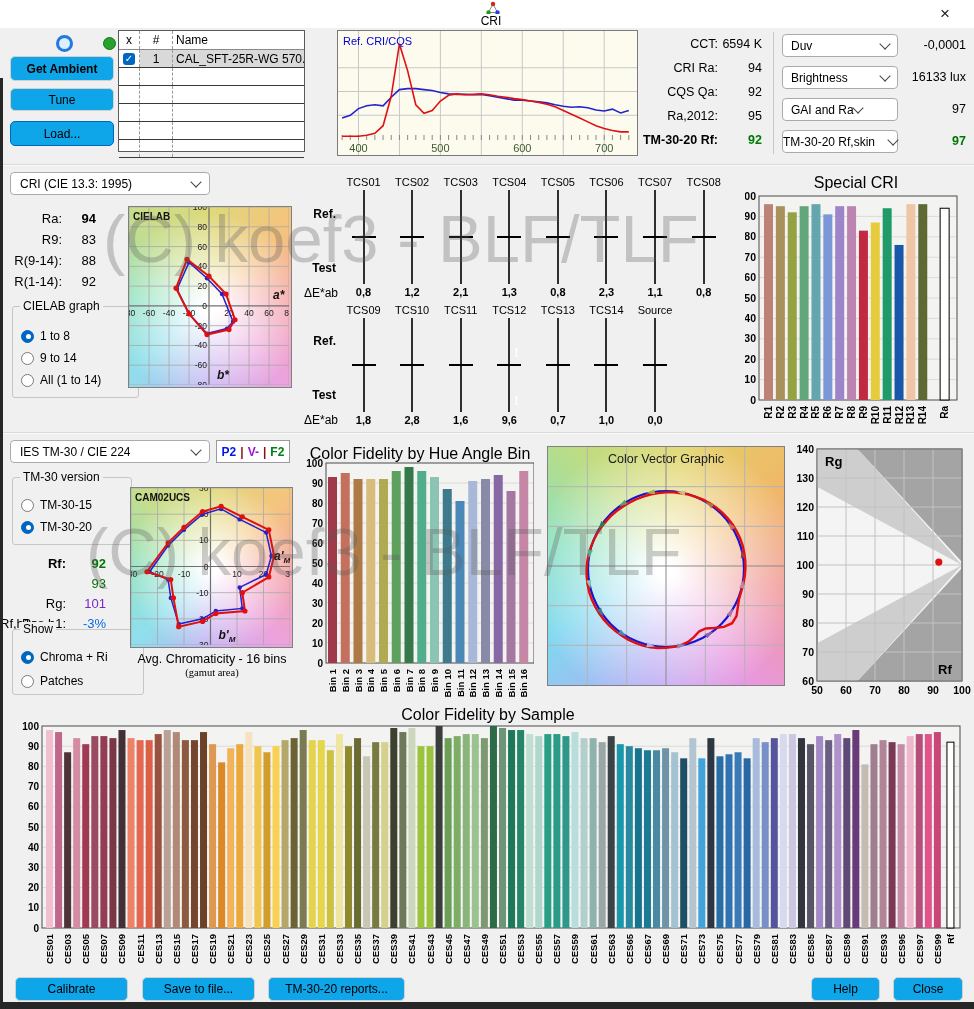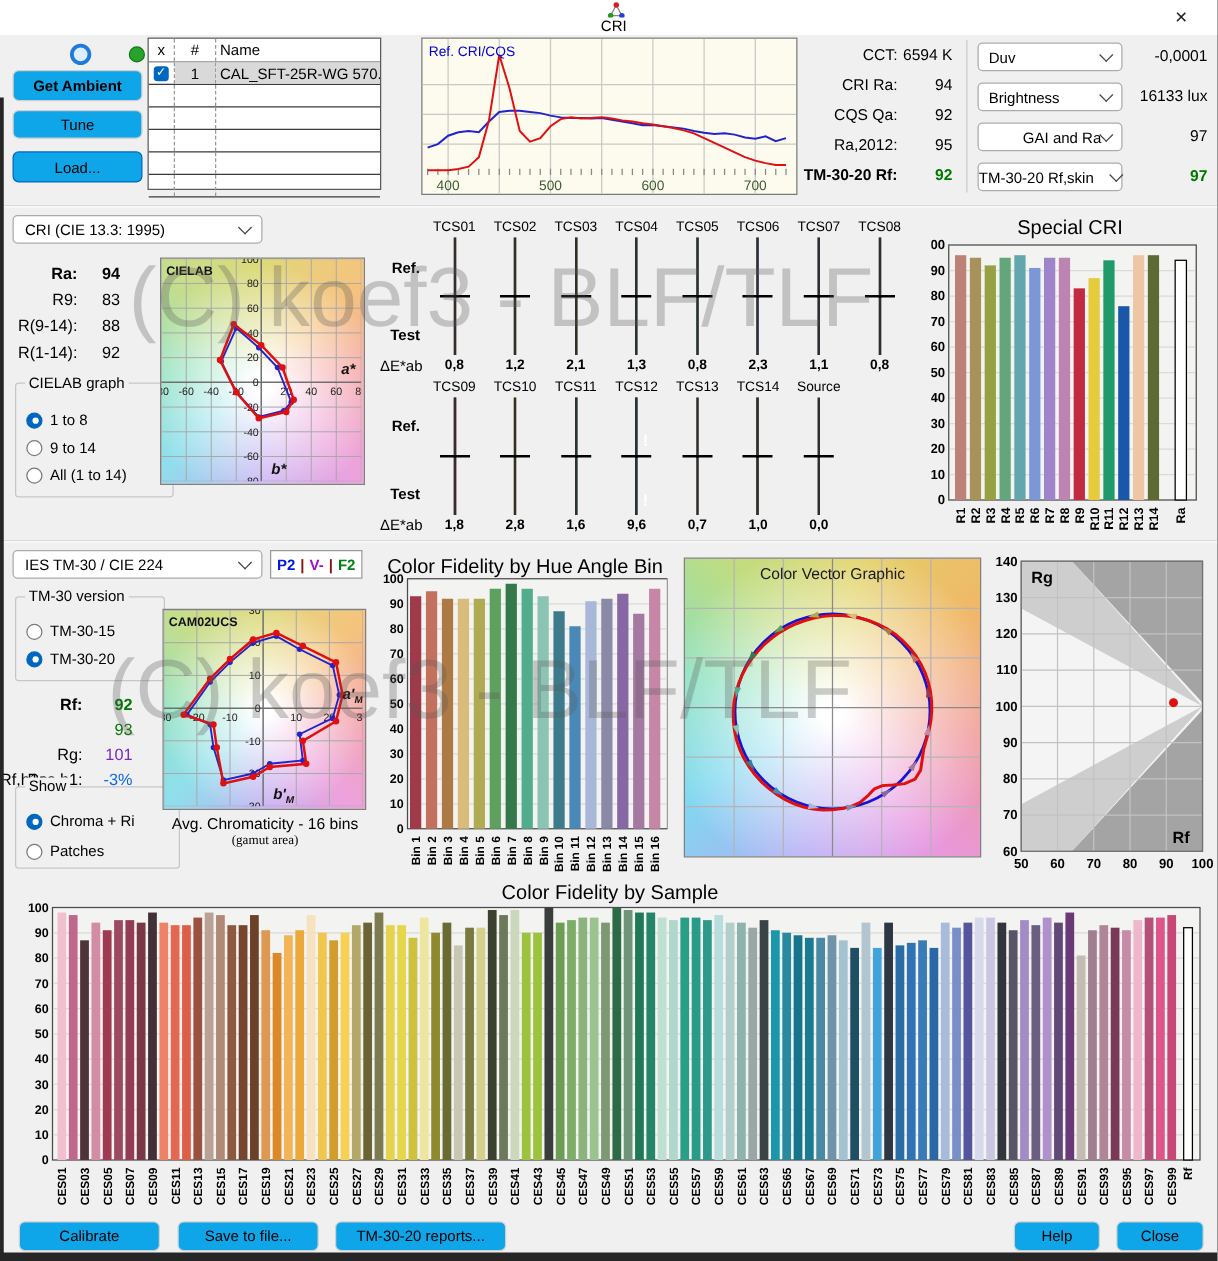--- a/index.html
+++ b/index.html
@@ -196,40 +196,40 @@
       <div style="position: absolute; left: 782px; top: 34px; width: 116px; height: 23px; display: flex; align-items: center; justify-content: space-between; background: rgb(255, 255, 255); border: 1px solid rgb(171, 171, 171); border-radius: 4px; padding: 0px 8px; box-sizing: border-box; font-size: 12px;">
         <span>Duv</span>
         <span class="chev"></span>
       </div>
       <div style="position: absolute; left: 896px; top: 38px; width: 70px; text-align: right; font-size: 12.5px; color: rgb(0, 0, 0);">-0,0001</div>
       <div style="position: absolute; left: 782px; top: 66px; width: 116px; height: 23px; display: flex; align-items: center; justify-content: space-between; background: rgb(255, 255, 255); border: 1px solid rgb(171, 171, 171); border-radius: 4px; padding: 0px 8px; box-sizing: border-box; font-size: 12px;">
         <span>Brightness</span>
         <span class="chev"></span>
       </div>
       <div style="position: absolute; left: 896px; top: 70px; width: 70px; text-align: right; font-size: 12.5px; color: rgb(0, 0, 0);">16133 lux</div>
-      <div style="position: absolute; left: 782px; top: 98px; width: 116px; height: 23px; display: flex; align-items: center; justify-content: flex-end; background: rgb(255, 255, 255); border: 1px solid rgb(171, 171, 171); border-radius: 4px; padding: 0px 8px; box-sizing: border-box; font-size: 12px;">
+      <div style="position: absolute; left: 782px; top: 98px; width: 116px; height: 23px; display: flex; align-items: center; justify-content: flex-start; background: rgb(255, 255, 255); border: 1px solid rgb(171, 171, 171); border-radius: 4px; padding: 0px 8px; box-sizing: border-box; font-size: 12px;">
         <span>GAI and Ra</span>
         <span class="chev"></span>
       </div>
       <div style="position: absolute; left: 896px; top: 102px; width: 70px; text-align: right; font-size: 12.5px; color: rgb(0, 0, 0);">97</div>
       <div style="position: absolute; left: 782px; top: 130px; width: 116px; height: 23px; display: flex; align-items: center; justify-content: space-between; background: rgb(255, 255, 255); border: 1px solid rgb(171, 171, 171); border-radius: 4px; padding: 0px 0; box-sizing: border-box; font-size: 12px;">
         <span>TM-30-20 Rf,skin</span>
         <span class="chev"></span>
       </div>
       <div style="position: absolute; left: 896px; top: 134px; width: 70px; text-align: right; font-size: 12.5px; color: rgb(0, 120, 0); font-weight: bold;">97</div>
     </div>
 
   <div class="hline" style="top:164px"></div>
 
   <div class="select" style="left:10px;top:172px;width:200px;height:23px">
     <span>CRI (CIE 13.3: 1995)</span>
       <span class="chev"></span>
   </div>
   <div id="cri-metrics">
-      <div style="position: absolute; left: 0px; top: 211px; width: 62px; text-align: right; font-size: 13px; font-weight: bold;">Ra:</div>
+      <div style="position: absolute; left: 0px; top: 211px; width: 62px; text-align: right; font-size: 13px; font-weight: normal;">Ra:</div>
       <div style="position: absolute; left: 60px; top: 211px; width: 36px; text-align: right; font-size: 13px; font-weight: bold; color: rgb(0, 0, 0);">94</div>
       <div style="position: absolute; left: 0px; top: 232px; width: 62px; text-align: right; font-size: 13px;">R9:</div>
       <div style="position: absolute; left: 60px; top: 232px; width: 36px; text-align: right; font-size: 13px; color: rgb(0, 0, 0);">83</div>
       <div style="position: absolute; left: 0px; top: 253px; width: 62px; text-align: right; font-size: 13px;">R(9-14):</div>
       <div style="position: absolute; left: 60px; top: 253px; width: 36px; text-align: right; font-size: 13px; color: rgb(0, 0, 0);">88</div>
       <div style="position: absolute; left: 0px; top: 274px; width: 62px; text-align: right; font-size: 13px;">R(1-14):</div>
       <div style="position: absolute; left: 60px; top: 274px; width: 36px; text-align: right; font-size: 13px; color: rgb(0, 0, 0);">92</div>
     </div>
 
   <div class="groupbox" style="left:12px;top:306px;width:127px;height:92px">

